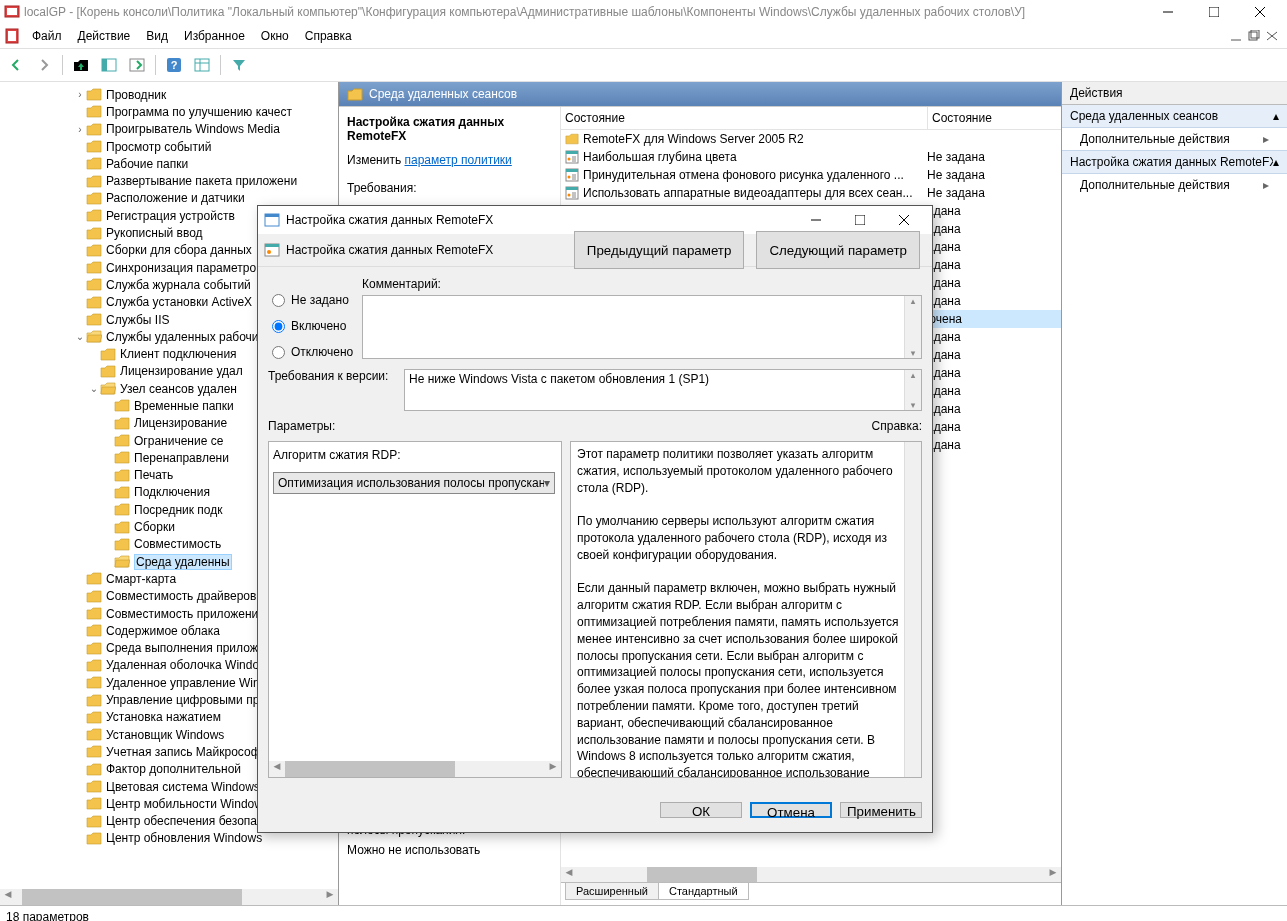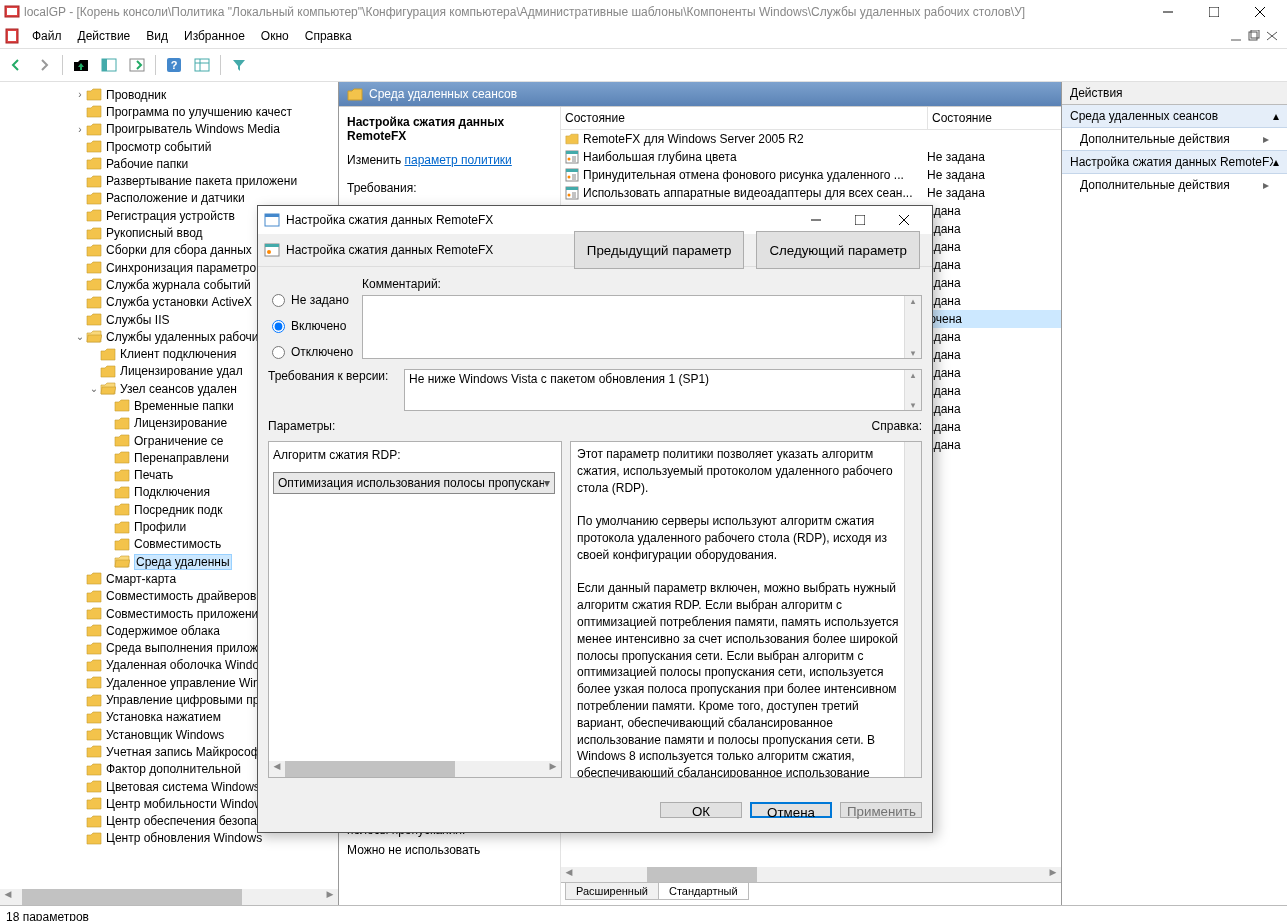--- a/index.html
+++ b/index.html
@@ -78,21 +78,21 @@
   .pbox { border:1px solid #b0b0b0; background:#fff; width:284px; position:relative; padding:6px 4px;}
   .pbox .scroll-h { position:absolute; left:0; right:0; bottom:0; height:16px; background:#f0f0f0; display:flex;}
   .pbox .scroll-h .thumb { background:#c2c2c2; height:100%; }
   .pbox .ddwrap { margin-top:10px; }
   .pbox .dd { border:1px solid #888; background:#e8e8e8; height:20px; display:flex; align-items:center; padding:0 4px; justify-content:space-between; width:272px;}
   .hbox { border:1px solid #b0b0b0; background:#fff; flex:1; position:relative; padding:4px 18px 4px 6px; line-height:1.4; overflow:hidden;}
   .hbox .sb { position:absolute; right:0; top:0; bottom:0; width:16px; background:#f0f0f0; border-left:1px solid #ddd;}
   .dbtns { height:44px; display:flex; align-items:center; justify-content:flex-end; gap:8px; padding:0 10px; }
   .dbtns button { width:82px; height:16px; background:#e1e1e1; border:1px solid #adadad;}
   .dbtns button.primary { border:2px solid #0078d7; background:#e1e1e1;}
-  .dbtns button:disabled { color:#737373; }
+  .dbtns button:disabled { color:#000000; }
   .policy-icon { width:14px; height:14px; display:inline-block; }
   .arrow-small { font-size:9px; }
 </style>
 </head>
 <body>
 
 <div class="titlebar">
   <svg class="icon" viewBox="0 0 16 16">
       <rect x="1" y="2" width="14" height="11" fill="#d44" stroke="#a22"></rect>
       <rect x="3" y="4" width="10" height="7" fill="#fff"></rect>
@@ -399,21 +399,21 @@
             <path d="M1 3 L5 3 L7 1 L15 1 L15 12 L1 12 Z" fill="#f3c34b" stroke="#c89b2e" stroke-width="0.6"></path>
           </svg>
           <span class="lbl">Посредник подк</span>
         </div>
         <div class="node">
           <span style="width:102px;display:inline-block;"></span>
           <span class="tw"></span>
           <svg class="fld" viewBox="0 0 16 13">
             <path d="M1 3 L5 3 L7 1 L15 1 L15 12 L1 12 Z" fill="#f3c34b" stroke="#c89b2e" stroke-width="0.6"></path>
           </svg>
-          <span class="lbl">Профили</span>
+          <span class="lbl">Сборки</span>
         </div>
         <div class="node">
           <span style="width:102px;display:inline-block;"></span>
           <span class="tw"></span>
           <svg class="fld" viewBox="0 0 16 13">
             <path d="M1 3 L5 3 L7 1 L15 1 L15 12 L1 12 Z" fill="#f3c34b" stroke="#c89b2e" stroke-width="0.6"></path>
           </svg>
           <span class="lbl">Совместимость</span>
         </div>
         <div class="node sel">

